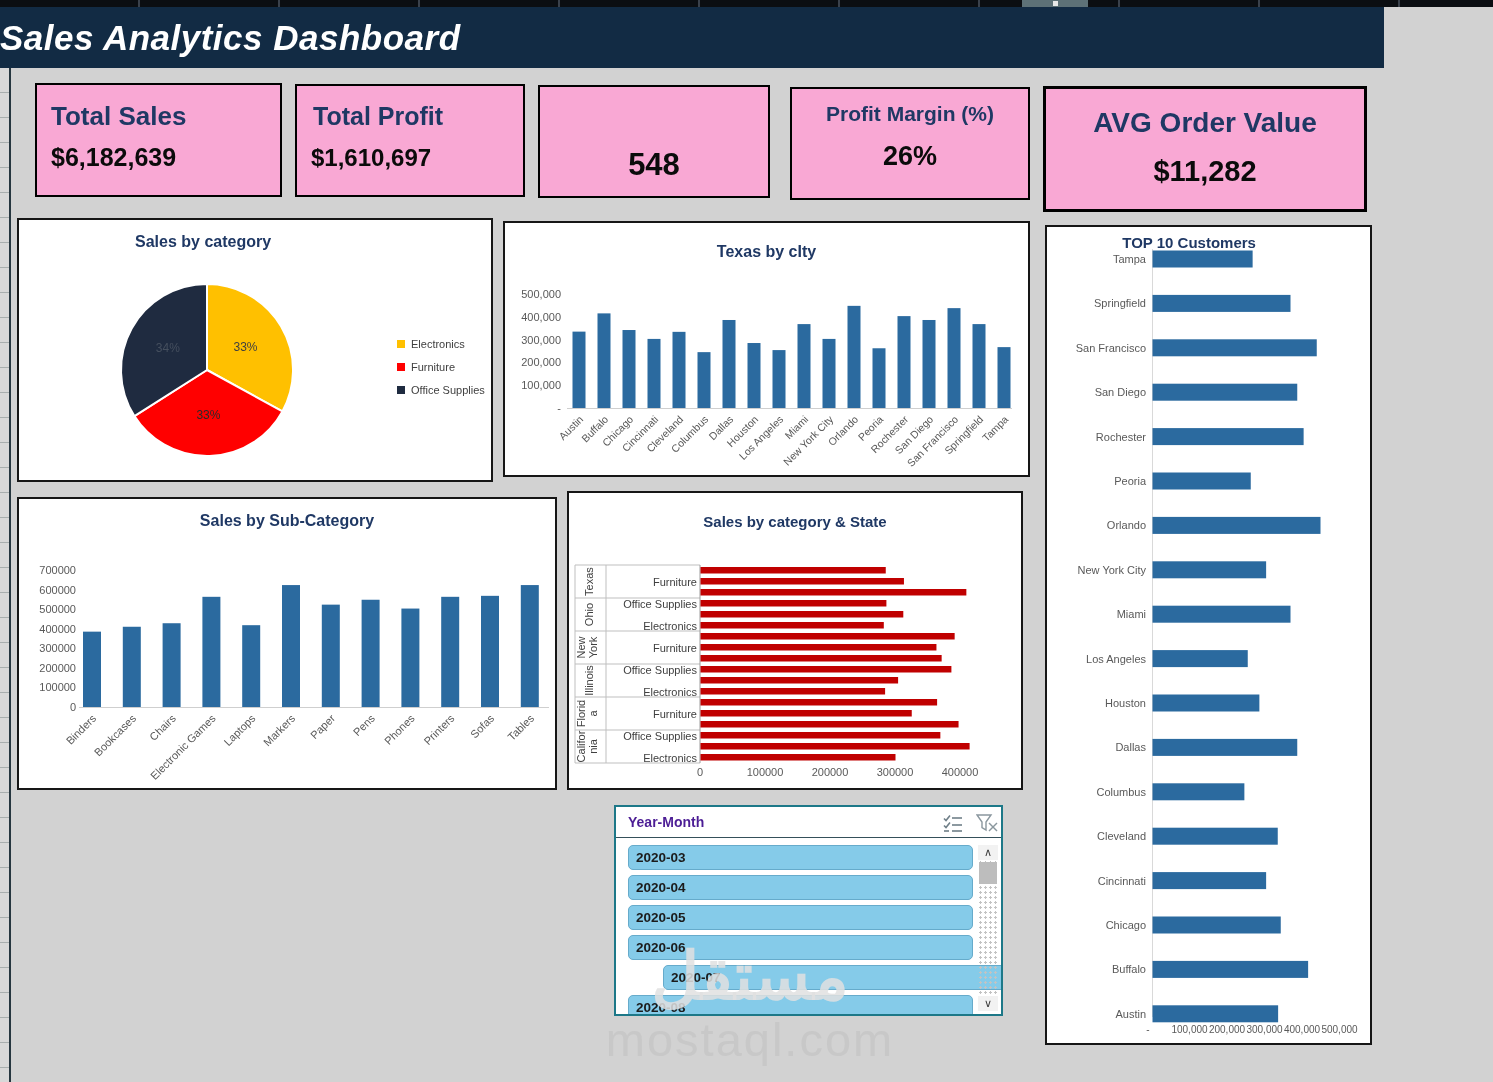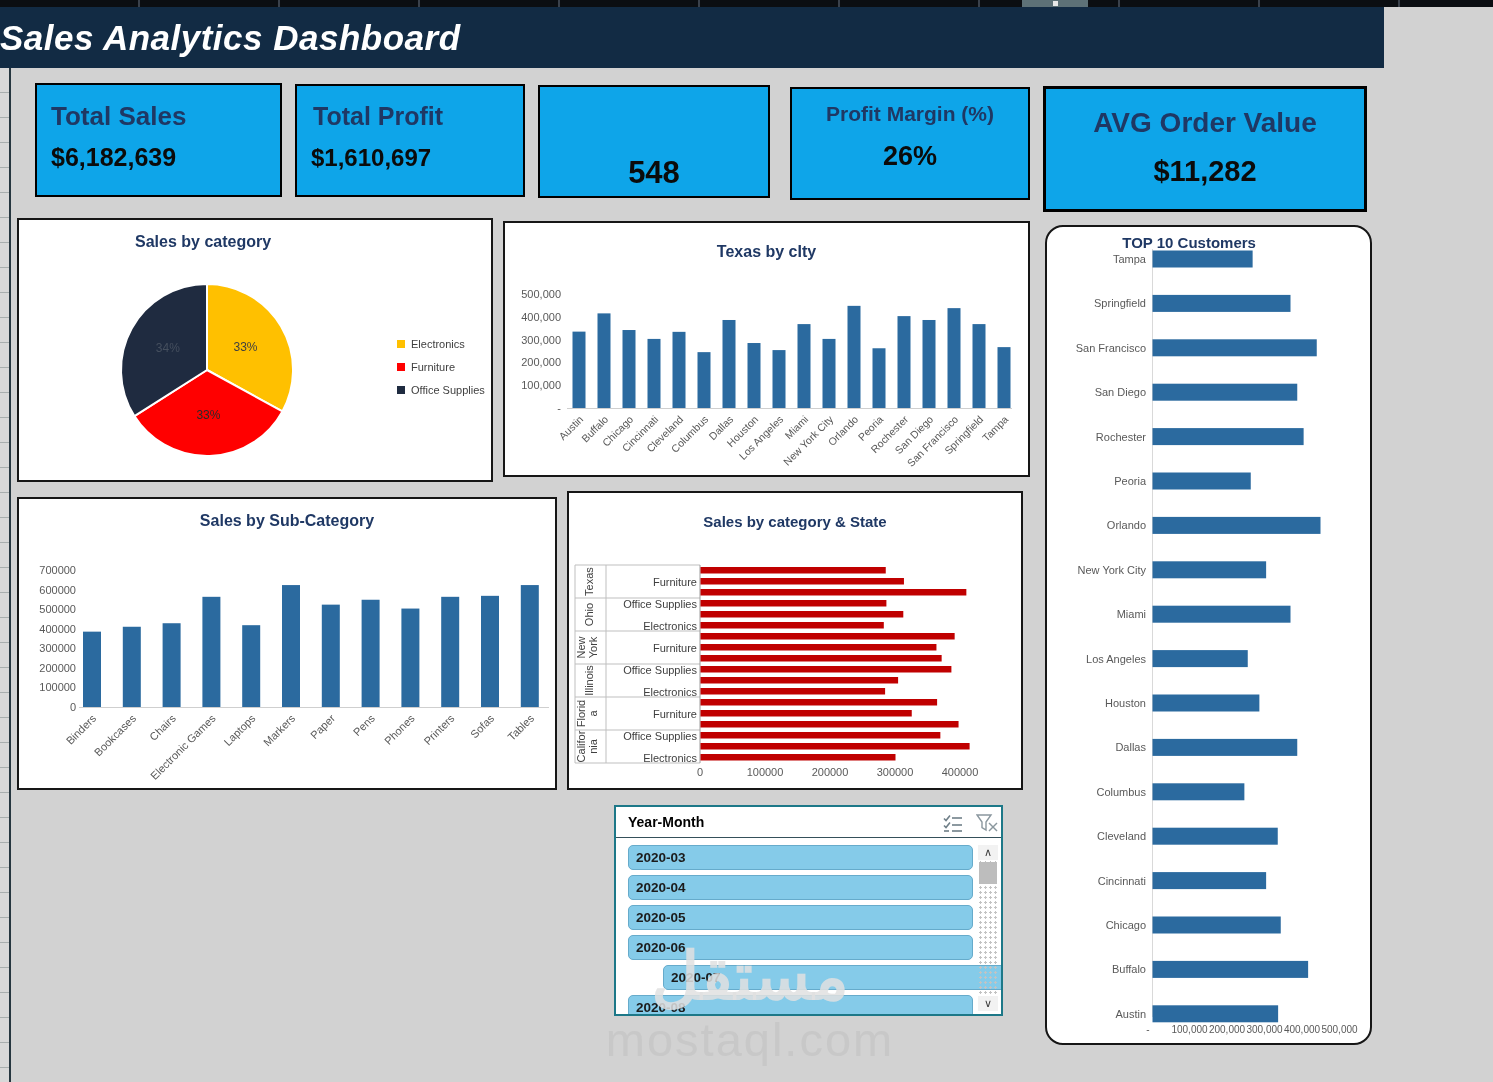--- a/index.html
+++ b/index.html
@@ -13,33 +13,33 @@
   
   .titlebar{position:absolute;left:0;top:7px;width:1384px;height:61px;background:#122b44;
             display:flex;align-items:center;}
   .titlebar .t{color:#ffffff;font-size:35px;font-weight:bold;font-style:italic;
                letter-spacing:.5px;}
   
   .leftstrip{position:absolute;left:0;top:68px;width:9px;height:1014px;
     background:repeating-linear-gradient(180deg,#d8d8d8 0 24px,#a8aeae 24px 25px);
     border-right:2px solid #26363f;}
   
-  .card{position:absolute;background:#0ea5e9;border:2px solid #000;box-sizing:border-box;}
+  .card{position:absolute;background:#f9a8d4;border:2px solid #000;box-sizing:border-box;}
   .card .lbl{color:#1f3864;font-weight:bold;}
   .card .val{color:#0b0b0b;font-weight:bold;}
   
   .chartbox{position:absolute;background:#fff;border:2px solid #161616;box-sizing:border-box;}
   .chart-title{position:absolute;font-weight:bold;color:#1f3864;text-align:center;}
   svg.plot{position:absolute;left:0;top:0;}
   
   .slicer{position:absolute;left:614px;top:805px;width:389px;height:211px;background:#fff;
           border:2px solid #1d7888;box-sizing:border-box;overflow:hidden;}
   .slicer-header{position:absolute;left:0;top:0;width:100%;height:31px;
                  border-bottom:1px solid #35505a;box-sizing:border-box;}
-  .slicer-header .ht{position:absolute;left:12px;top:7px;font-size:14px;font-weight:bold;color:#000000;}
+  .slicer-header .ht{position:absolute;left:12px;top:7px;font-size:14px;font-weight:bold;color:#4c1d95;}
   .slicer-icon{position:absolute;top:7px;width:22px;height:19px;cursor:pointer;}
   .slicer-item{position:absolute;left:12px;width:345px;height:25px;border-radius:5px;
                background:#85cbe9;border:1px solid #66abcb;box-sizing:border-box;
                display:flex;align-items:center;padding-left:7px;
                font-size:13.5px;font-weight:bold;color:#1b1b1b;}
   .sb{position:absolute;left:362px;top:38px;width:20px;height:166px;
       background-image:radial-gradient(#c3c3c3 1px,transparent 1.2px);background-size:5px 5px;}
   .sb .arrow{position:absolute;left:0;width:20px;height:15px;background:#f2f2f2;
              color:#3c3c3c;font-size:11px;text-align:center;line-height:15px;cursor:pointer;}
   .sb .thumb{position:absolute;left:1px;top:17px;width:18px;height:22px;background:#bdbdbd;cursor:grab;}
@@ -68,21 +68,21 @@
 
   <div class="card" style="left:35px;top:83px;width:247px;height:114px;">
     <div class="lbl" style="position:absolute;left:14px;top:16px;font-size:26px;">Total Sales</div>
     <div class="val" style="position:absolute;left:14px;top:58px;font-size:25px;">$6,182,639</div>
   </div>
   <div class="card" style="left:295px;top:84px;width:230px;height:113px;">
     <div class="lbl" style="position:absolute;left:16px;top:16px;font-size:25px;">Total Profit</div>
     <div class="val" style="position:absolute;left:14px;top:58px;font-size:24px;">$1,610,697</div>
   </div>
   <div class="card" style="left:538px;top:85px;width:232px;height:113px;">
-    <div class="val" style="position:absolute;left:0;top:68px;width:100%;text-align:center;font-size:31px;">548</div>
+    <div class="val" style="position:absolute;left:0;top:60px;width:100%;text-align:center;font-size:31px;">548</div>
   </div>
   <div class="card" style="left:790px;top:87px;width:240px;height:113px;">
     <div class="lbl" style="position:absolute;left:0;top:13px;width:100%;text-align:center;font-size:21px;">Profit Margin (%)</div>
     <div class="val" style="position:absolute;left:0;top:52px;width:100%;text-align:center;font-size:27px;">26%</div>
   </div>
   <div class="card" style="left:1043px;top:86px;width:324px;height:126px;border-width:3px;">
     <div class="lbl" style="position:absolute;left:0;top:18px;width:100%;text-align:center;font-size:28px;">AVG Order Value</div>
     <div class="val" style="position:absolute;left:0;top:66px;width:100%;text-align:center;font-size:29px;">$11,282</div>
   </div>
 
@@ -242,21 +242,21 @@
         <text x="16" y="253.5" font-family="&quot;Liberation Sans&quot;,sans-serif" text-anchor="middle" font-size="11" fill="#404040" transform="rotate(-90 16 253.5)">Califor</text>
         <text x="28" y="253.5" font-family="&quot;Liberation Sans&quot;,sans-serif" text-anchor="middle" font-size="11" fill="#404040" transform="rotate(-90 28 253.5)">nia</text>
         <text x="131" y="283" font-family="&quot;Liberation Sans&quot;,sans-serif" text-anchor="middle" font-size="11" fill="#595959">0</text>
         <text x="196" y="283" font-family="&quot;Liberation Sans&quot;,sans-serif" text-anchor="middle" font-size="11" fill="#595959">100000</text>
         <text x="261" y="283" font-family="&quot;Liberation Sans&quot;,sans-serif" text-anchor="middle" font-size="11" fill="#595959">200000</text>
         <text x="326" y="283" font-family="&quot;Liberation Sans&quot;,sans-serif" text-anchor="middle" font-size="11" fill="#595959">300000</text>
         <text x="391" y="283" font-family="&quot;Liberation Sans&quot;,sans-serif" text-anchor="middle" font-size="11" fill="#595959">400000</text>
       </svg>
   </div>
 
-  <div class="chartbox" style="left:1045px;top:225px;width:327px;height:820px;border-radius:18px;">
+  <div class="chartbox" style="left:1045px;top:225px;width:327px;height:820px;">
     <div class="chart-title" style="left:0;top:7px;width:88%;font-size:15px;">TOP 10 Customers</div>
     <svg class="plot" id="top10-svg" width="323" height="816">
         <line x1="105.5" y1="22" x2="105.5" y2="790" stroke="#d9d9d9"></line>
         <rect x="105.5" y="23.5" width="100.125" height="17" fill="#2b6a9f"></rect>
         <text x="99" y="36" font-family="&quot;Liberation Sans&quot;,sans-serif" text-anchor="end" font-size="11" fill="#595959">Tampa</text>
         <rect x="105.5" y="67.9" width="138" height="17" fill="#2b6a9f"></rect>
         <text x="99" y="80.4" font-family="&quot;Liberation Sans&quot;,sans-serif" text-anchor="end" font-size="11" fill="#595959">Springfield</text>
         <rect x="105.5" y="112.3" width="164.25" height="17" fill="#2b6a9f"></rect>
         <text x="99" y="124.8" font-family="&quot;Liberation Sans&quot;,sans-serif" text-anchor="end" font-size="11" fill="#595959">San Francisco</text>
         <rect x="105.5" y="156.7" width="144.75" height="17" fill="#2b6a9f"></rect>

